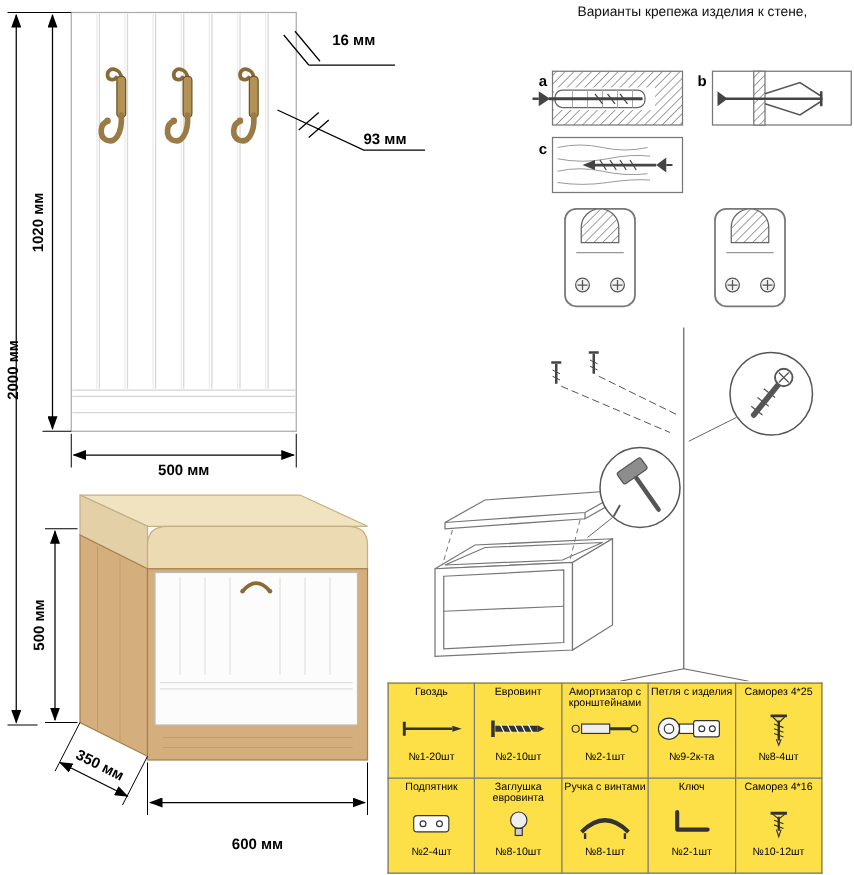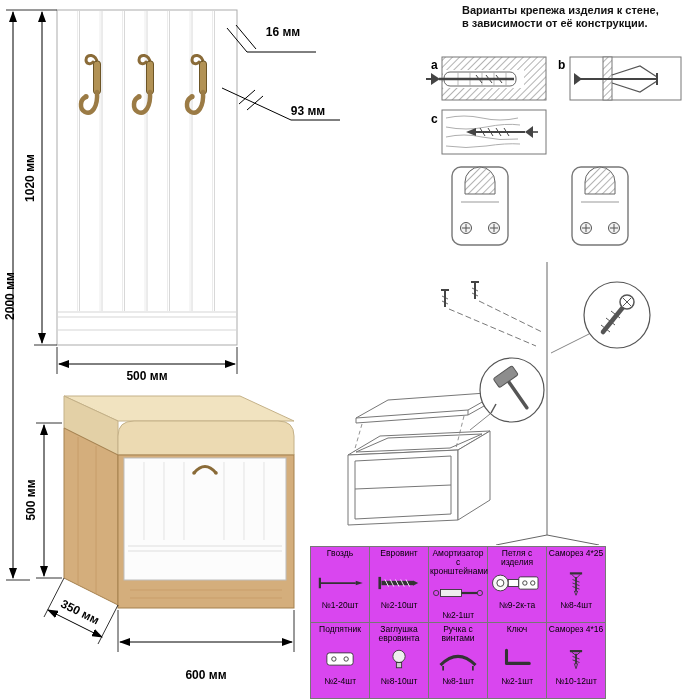--- a/index.html
+++ b/index.html
@@ -5,24 +5,24 @@
   * { margin:0; padding:0; box-sizing:border-box; }
   html,body { width:683px; height:700px; }
   body { position:relative; background:#ffffff; color:#000;
          font-family:"Liberation Sans", sans-serif; overflow:hidden; }
   .abs { position:absolute; }
   .dim { position:absolute; font-weight:bold; font-size:12px; white-space:nowrap;
          transform:translate(-50%,-50%); }
   .dim.r90 { transform:translate(-50%,-50%) rotate(-90deg); }
   .dim.r26 { transform:translate(-50%,-50%) rotate(26.5deg); }
   .note { position:absolute; left:462px; top:4px; width:218px; font-size:11px;
-          line-height:1.22; color:#111;font-weight:bold; }
+          line-height:1.22; color:#111; }
   .flabel { position:absolute; font-weight:bold; font-size:12px; }
-  table.parts { position:absolute; left:310px; top:546px; width:296px;
-                border-collapse:collapse; table-layout:fixed; background:#d946ef; }
+  table.parts { position:absolute; left:310px; top:546px; width:348px;
+                border-collapse:collapse; table-layout:fixed; background:#fde047; }
   table.parts td { border:1px solid #777; vertical-align:top; text-align:center;
                    padding:1px; height:76px; }
   .pname  { font-size:8.5px; line-height:1.08; min-height:19px; padding-top:1px; }
   .picon  { height:32px; display:flex; align-items:center; justify-content:center; }
   .pcount { font-size:8.5px; padding-top:1px; }
 </style>
 </head>
 <body>
 
 <svg class="abs" style="left:0;top:0" width="340" height="700" xmlns="http://www.w3.org/2000/svg">
@@ -107,21 +107,20 @@
 <div class="dim r90" style="left:30px;top:178px">1020 мм</div>
 <div class="dim" style="left:147px;top:376px">500 мм</div>
 <div class="dim" style="left:283px;top:32px">16 мм</div>
 <div class="dim" style="left:308px;top:111px">93 мм</div>
 <div class="dim r90" style="left:31px;top:500px">500 мм</div>
 <div class="dim r26" style="left:80px;top:612px">350 мм</div>
 <div class="dim" style="left:206px;top:675px">600 мм</div>
 
 <div class="note">
   <div>Варианты крепежа изделия к стене,</div>
-  <div>в зависимости от её конструкции.</div>
 </div>
 
 <div class="flabel" style="left:431px;top:58px">a</div>
 <div class="flabel" style="left:558px;top:58px">b</div>
 <div class="flabel" style="left:431px;top:112px">c</div>
 
 <svg class="abs" style="left:318px;top:0" width="365" height="545" xmlns="http://www.w3.org/2000/svg">
   <defs>
     <pattern id="hatch" width="5" height="5" patternUnits="userSpaceOnUse" patternTransform="rotate(45)">
       <rect width="5" height="5" fill="#ffffff"></rect>

